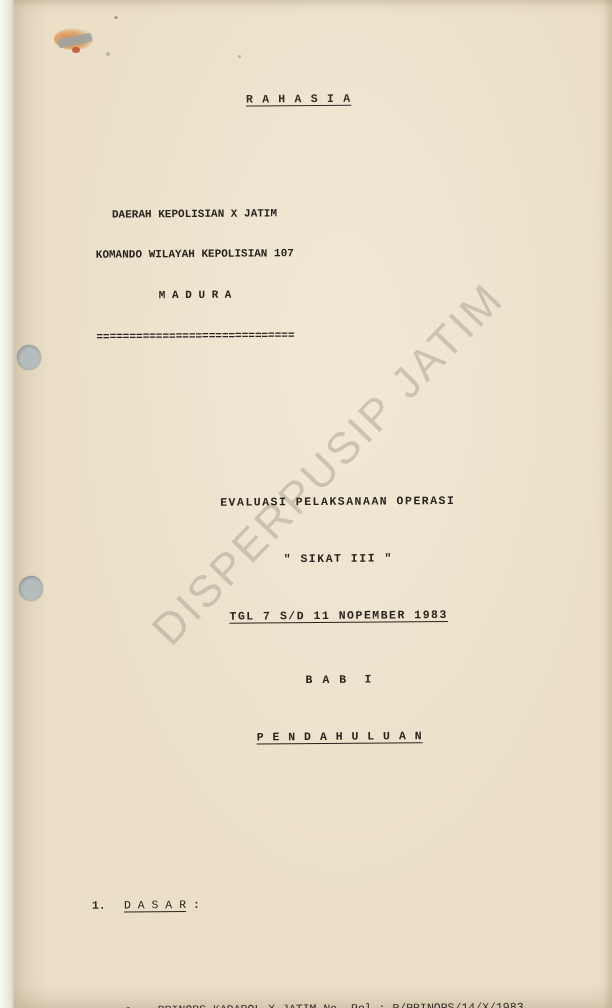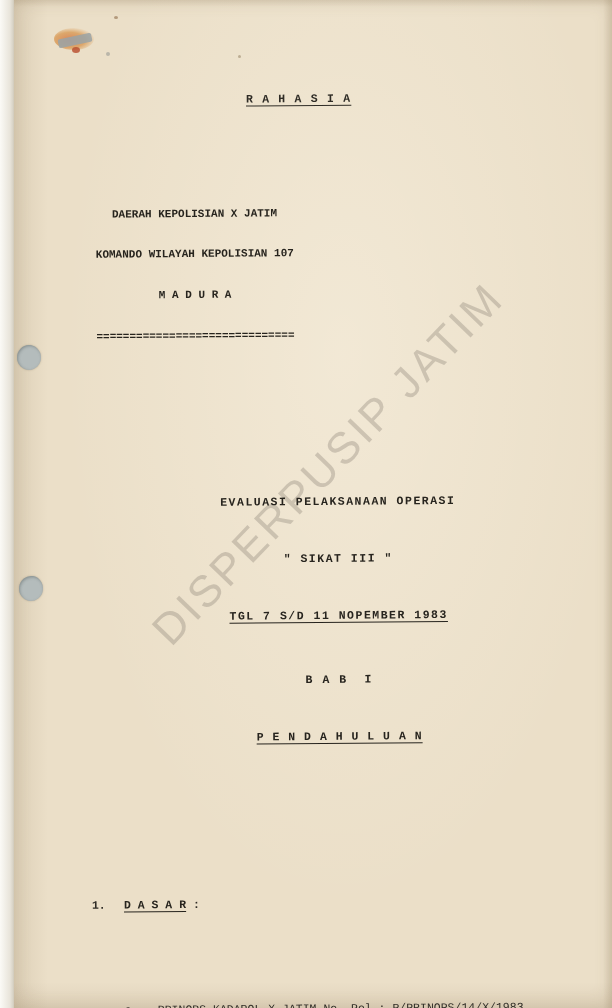--- a/index.html
+++ b/index.html
@@ -35,21 +35,21 @@
   .rahasia-top{padding-top:30px;text-align:center;margin-left:-24px;font-weight:bold;letter-spacing:1.2px;}
   .letterhead{margin-top:13px;margin-left:72px;width:220px;text-align:center;font-weight:bold;font-size:11px;line-height:13.5px;color:#27241e;}
   .divider{line-height:14px;letter-spacing:0;overflow:hidden;white-space:nowrap;}
   .doc-title{margin-top:26px;margin-left:162px;width:322px;text-align:center;font-weight:bold;line-height:19px;letter-spacing:1.5px;color:#27241e;}
   .chapter-block{margin-top:7px;}
   .chapter-title{letter-spacing:1px;}
 
   .sec{margin-left:74px;margin-right:30px;}
   .sec-head{display:flex;}
   .sec-head .num{flex:0 0 32px;font-weight:bold;}
-  .sec-title{font-weight:bold;color:#27241e;}
+  .sec-title{font-weight:normal;color:#27241e;}
   .suffix{font-weight:bold;}
   .m13{margin-top:13px;}
   .item{margin-left:32px;margin-top:7px;}
   .label{display:inline-block;width:33px;}
 </style>
 </head>
 <body>
 
 <div class="stage">
   <div class="paper">

